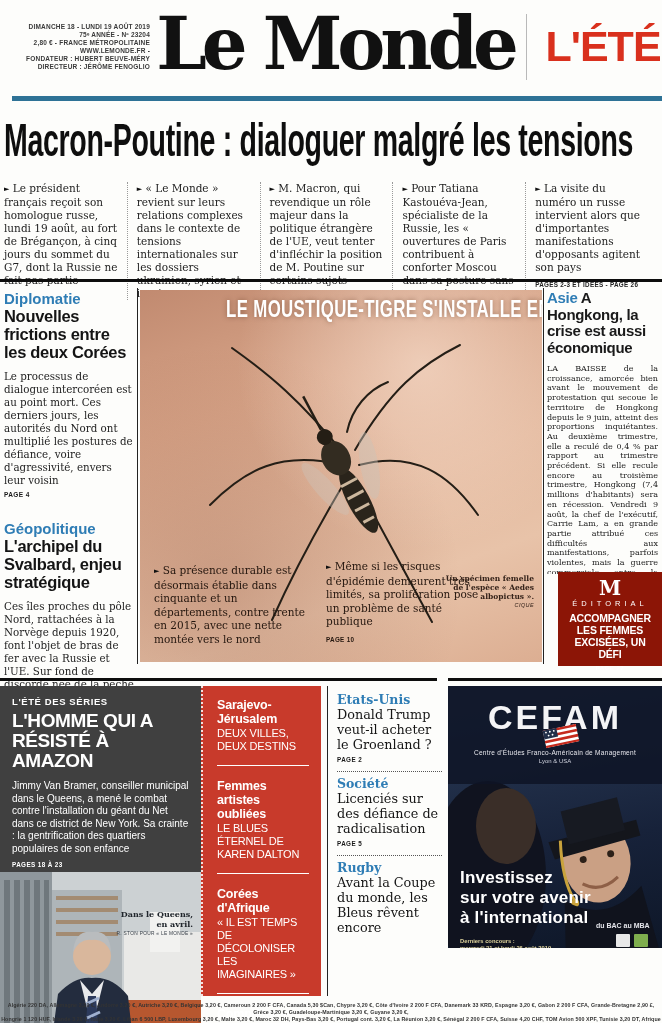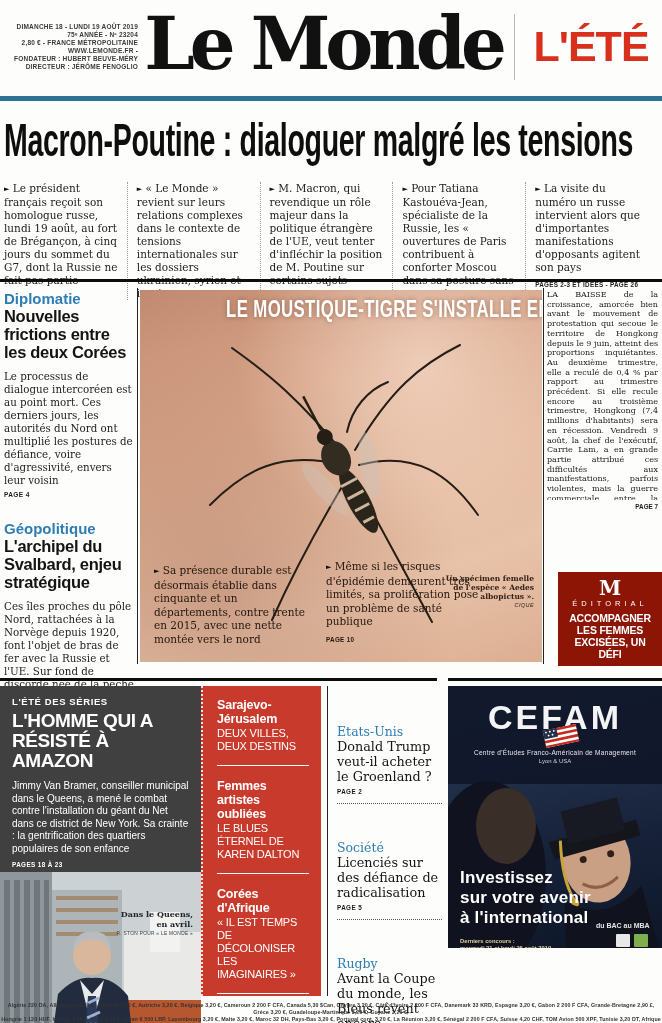--- a/index.html
+++ b/index.html
@@ -3,21 +3,21 @@
 <meta charset="utf-8">
 <style>
   * { margin:0; padding:0; box-sizing:border-box; }
   html,body { background:#e8e8e4; }
   .page {
     position:relative; width:662px; height:1023px; margin:0 auto;
     background:#fdfdfb; overflow:hidden;
     font-family:"Liberation Sans", sans-serif; color:#1a1a1a;
   }
   
-  .header { position:absolute; top:0; left:0; right:0; height:96px; }
+  .header { position:absolute; top:0; left:12px; right:0; height:96px; }
   .issue-info {
     position:absolute; left:6px; top:23px; width:132px;
     font-size:6.5px; line-height:8px; font-weight:bold; color:#3a3a3a;
     text-align:right; letter-spacing:.2px;
   }
   .masthead-title {
     position:absolute; left:138px; top:-6px; width:370px; text-align:center;
     font-family:"DejaVu Serif", serif; font-weight:bold; font-size:72px;
     line-height:100px; letter-spacing:-5px; color:#111;
   }
@@ -127,21 +127,21 @@
     border-left:2px dotted rgba(255,255,255,.85);
   }
   .red-item { padding:2px 0 12px; border-bottom:1px solid #fff; margin-bottom:11px; }
   .red-item:last-child { border-bottom:none; margin-bottom:0; }
   .red-item-title { font-size:12.5px; font-weight:800; line-height:14px; letter-spacing:-0.2px; }
   .red-item-sub { font-size:11px; line-height:13px; letter-spacing:-0.2px; margin-top:1px; }
 
   .news-col { position:absolute; left:327px; top:0; width:119px; height:310px; border-left:1px solid #222; padding:2px 4px 0 9px; }
   .news-item { padding:4px 0 8px; border-bottom:1px dotted #555; }
   .news-item:last-child { border-bottom:none; }
-  .news-kicker { font-family:"DejaVu Serif", serif; font-size:12.5px; font-weight:normal; color:#2f7db5; line-height:15px;margin-top:32px; }
+  .news-kicker { font-family:"DejaVu Serif", serif; font-size:12.5px; font-weight:bold; color:#2f7db5; line-height:15px; }
   .news-title { font-family:"DejaVu Serif", serif; font-size:12.8px; line-height:15px; color:#151515; }
   .news-page { font-size:6.3px; font-weight:bold; letter-spacing:.4px; margin-top:4px; }
 
   
   .ad {
     position:absolute; left:448px; top:0; width:214px; height:262px; overflow:hidden;
     background:linear-gradient(170deg,#2b3a55 0%, #22304a 30%, #17223a 60%, #0e1728 100%);
     color:#fff;
   }
   .ad-art { position:absolute; inset:0; }
@@ -268,20 +268,23 @@
       </div>
       <div class="photo-caption">
         <span>Un spécimen femelle de l'espèce « Aedes albopictus ».</span>
         <div class="photo-credit">CIQUE</div>
       </div>
     </div>
 
     <div class="v-rule-2"></div>
 
     <div class="col-right">
+      <div class="right-title">
+        <span class="kicker-inline">Asie</span><span> A Hongkong, la crise est aussi économique</span>
+      </div>
       <div class="right-body">LA BAISSE de la croissance, amorcée bien avant le mouvement de protestation qui secoue le territoire de Hongkong depuis le 9 juin, atteint des proportions inquiétantes. Au deuxième trimestre, elle a reculé de 0,4 % par rapport au trimestre précédent. Si elle recule encore au troisième trimestre, Hongkong (7,4 millions d'habitants) sera en récession. Vendredi 9 août, la chef de l'exécutif, Carrie Lam, a en grande partie attribué ces difficultés aux manifestations, parfois violentes, mais la guerre commerciale entre la Chine et les Etats-Unis, le ralentissement économique chinois et, tout récemment, la chute du yuan sont les principales raisons de cette dégradation.</div>
       <div class="right-page">PAGE 7</div>
       <div class="editorial-box">
         <div class="edito-m">M</div>
         <div class="edito-label">ÉDITORIAL</div>
         <div class="edito-title">ACCOMPAGNER LES FEMMES EXCISÉES, UN DÉFI</div>
         <div class="edito-page">PAGE 27</div>
       </div>
     </div>
   </div>

